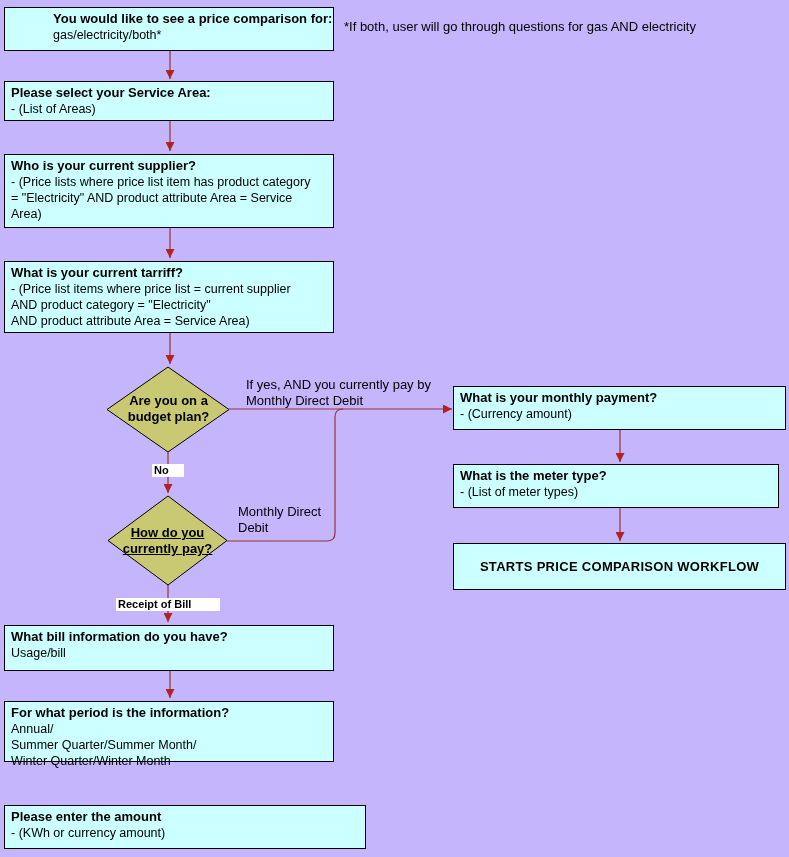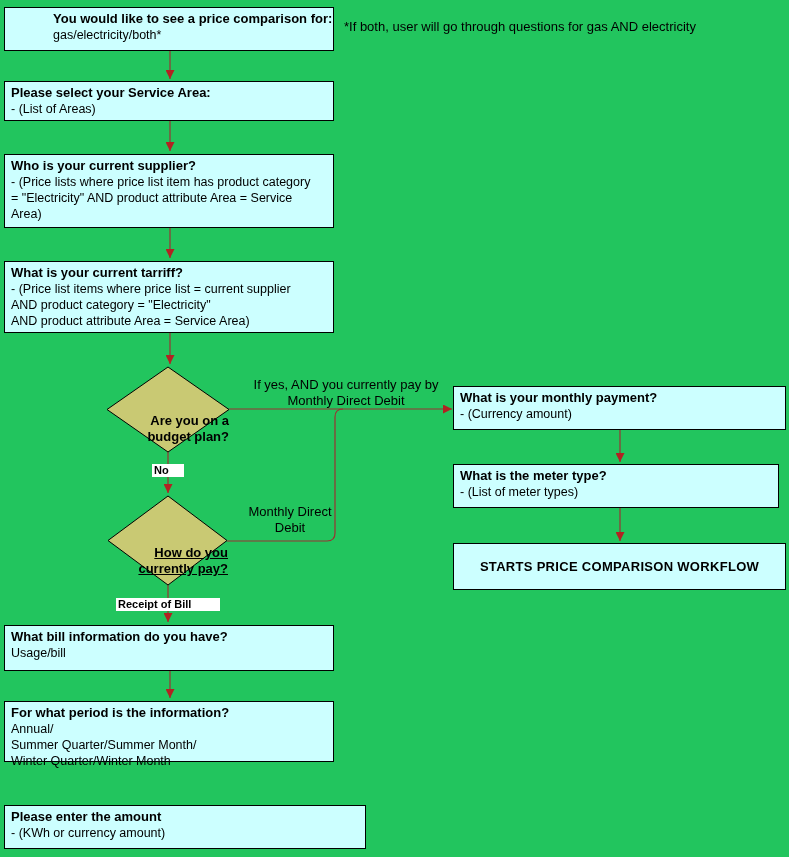--- a/index.html
+++ b/index.html
@@ -1,26 +1,26 @@
 <!DOCTYPE html>
 <html><head>
 <meta charset="utf-8">
 <style>
   * { margin:0; padding:0; box-sizing:border-box; }
   html,body { background:#ffffff; }
   body { font-family:"Liberation Sans", sans-serif; color:#000; }
-  .canvas { position:relative; width:789px; height:857px; background:#22c55e; overflow:hidden; }
+  .canvas { position:relative; width:789px; height:857px; background:#c4b5fd; overflow:hidden; }
   .layer { position:absolute; left:0; top:0; }
   .node { position:absolute; background:#ccffff; border:1px solid #000; padding:3px 6px; }
   .node .t { font-weight:bold; font-size:13px; line-height:16px; white-space:pre; }
   .node .b { font-size:12.5px; line-height:16px; white-space:pre; }
   .terminal { display:flex; align-items:center; justify-content:center; }
   .terminal .t { white-space:normal; text-align:center; letter-spacing:.3px; }
-  .dlabel { position:absolute; font-weight:bold; font-size:13px; line-height:16px; text-align:right; white-space:pre-line;margin-top:20px; }
-  .elabel { position:absolute; font-size:13px; line-height:16px; text-align:center; white-space:pre-line; }
+  .dlabel { position:absolute; font-weight:bold; font-size:13px; line-height:16px; text-align:center; white-space:pre-line; }
+  .elabel { position:absolute; font-size:13px; line-height:16px; text-align:left; white-space:pre-line; }
   .slabel { position:absolute; font-size:11px; font-weight:bold; line-height:13px; background:#fff; padding:0 2px; }
   .note { position:absolute; font-size:13px; line-height:16px; }
 </style>
 </head>
 <body>
 
 <div class="canvas">
 
   <svg class="layer" width="789" height="857">
     <defs>

